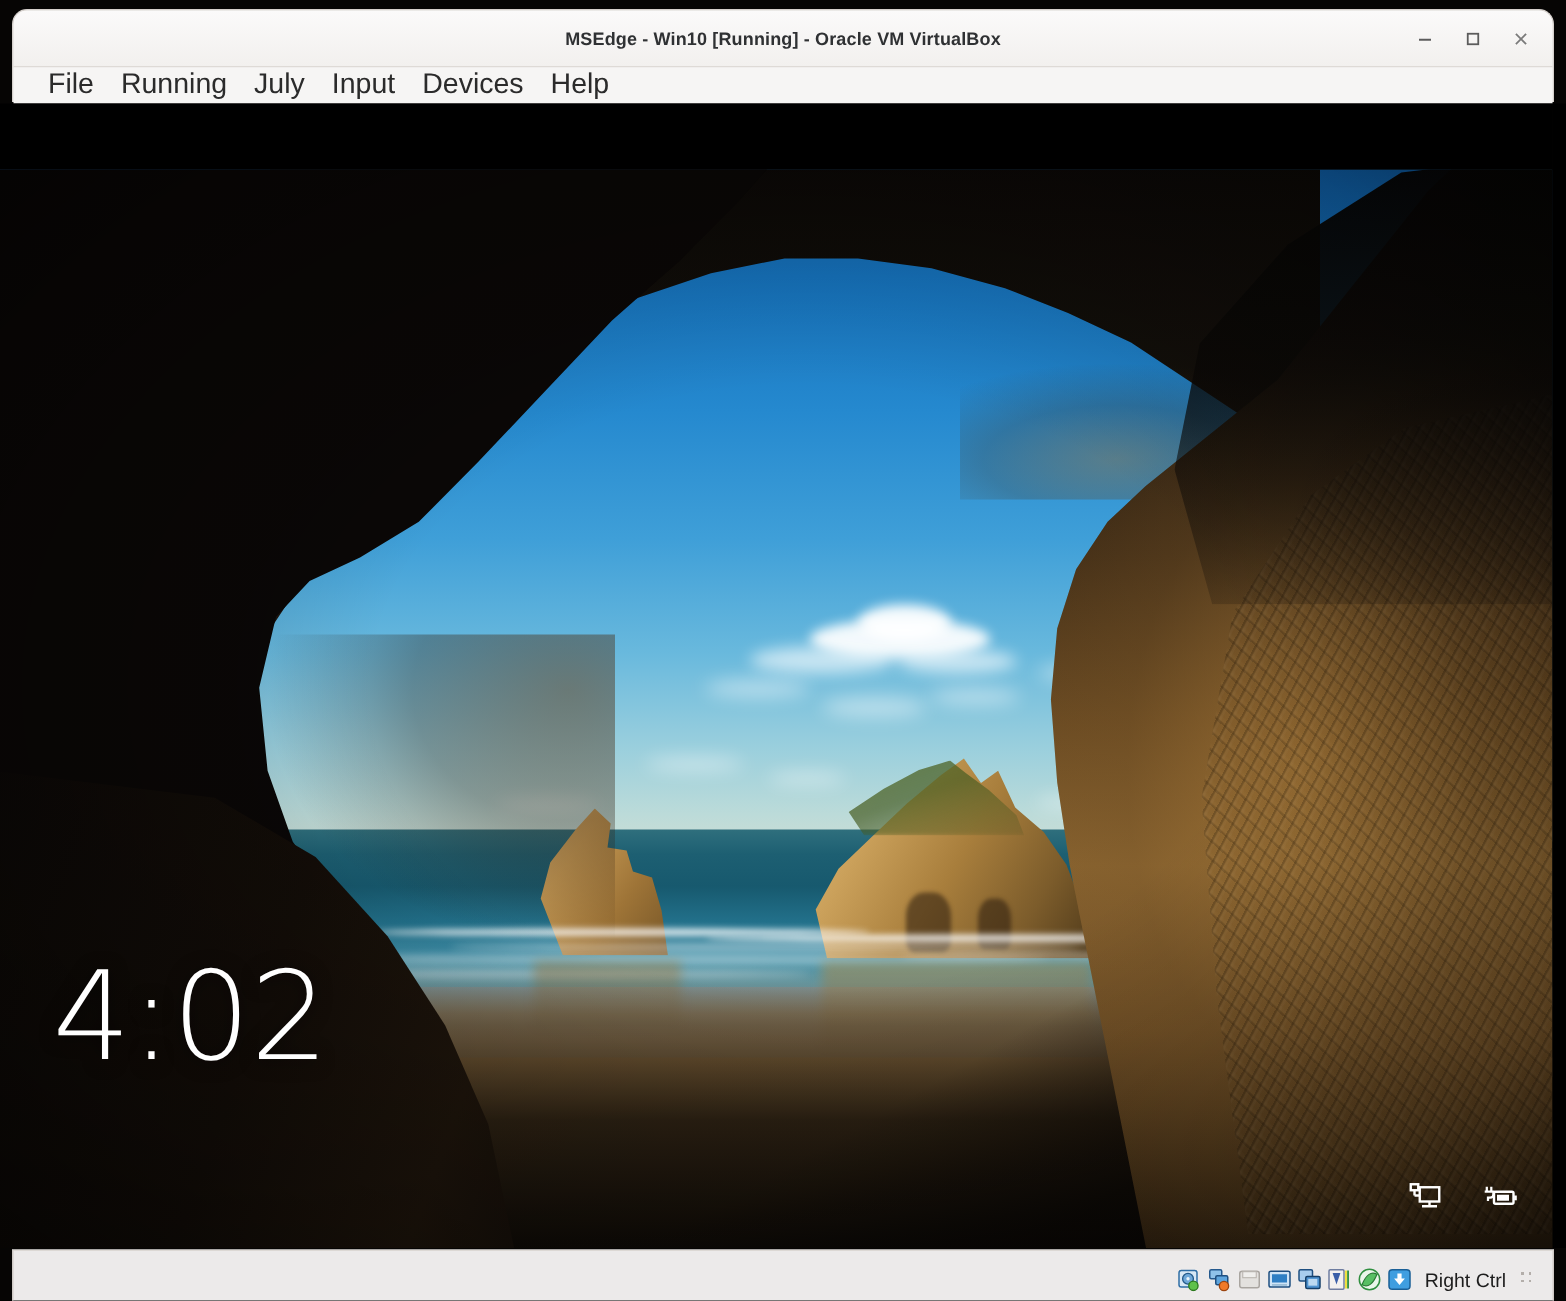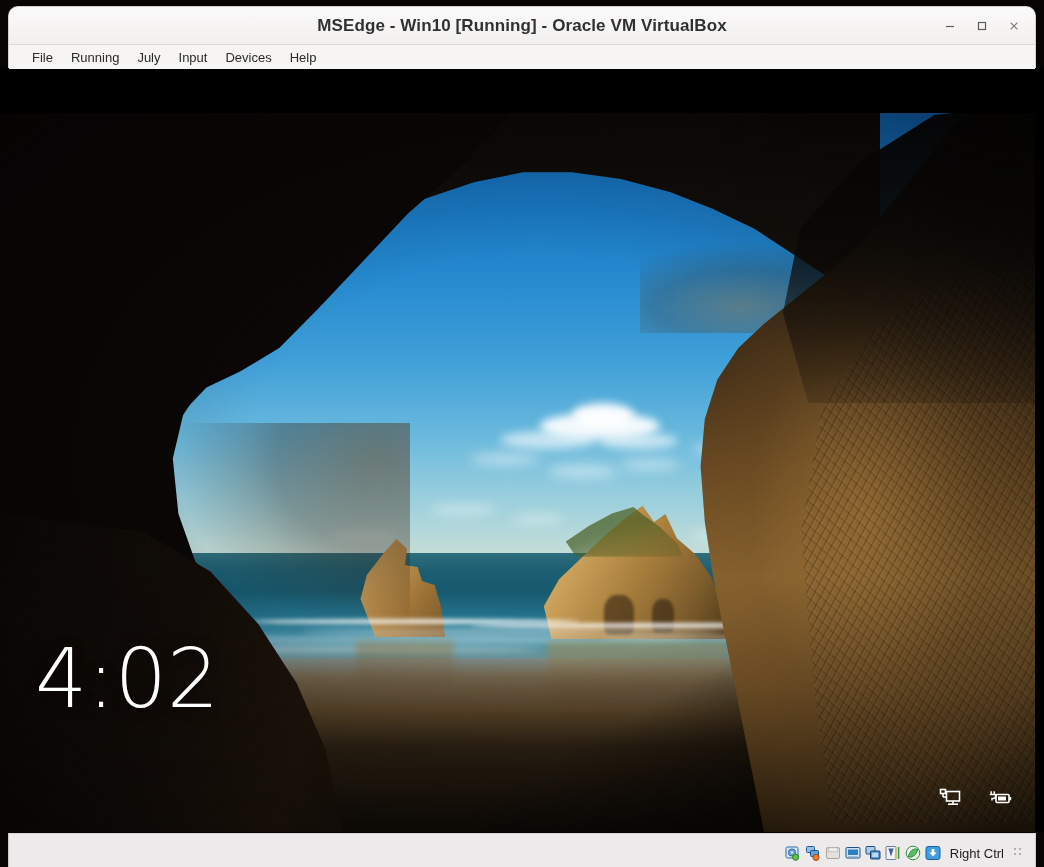--- a/index.html
+++ b/index.html
@@ -40,21 +40,21 @@
     display: flex;
     align-items: center;
     justify-content: center;
     border-top-left-radius: 9px;
     border-top-right-radius: 9px;
     background: linear-gradient(#fbfafa, #f2f0ee);
     border-bottom: 1px solid #dedad6;
   }
 
   .title-text {
-    font-size: 17px;
+    font-size: 12px;
     font-weight: bold;
     color: #2f3133;
     letter-spacing: 0.1px;
     white-space: nowrap;
   }
 
   .win-buttons {
     position: absolute;
     right: 6px;
     top: 0;
@@ -76,21 +76,21 @@
 
   .menubar {
     height: 24px;
     display: flex;
     align-items: center;
     padding-left: 14px;
     gap: 0px;
     background: #f6f5f4;
   }
   .menu-item {
-    font-size: 13px;
+    font-size: 19px;
     color: #2b2b2b;
     padding: 2px 9px;
     border-radius: 3px;
     cursor: default;
     white-space: nowrap;
   }
 
   
   .guest-screen {
     position: absolute;

